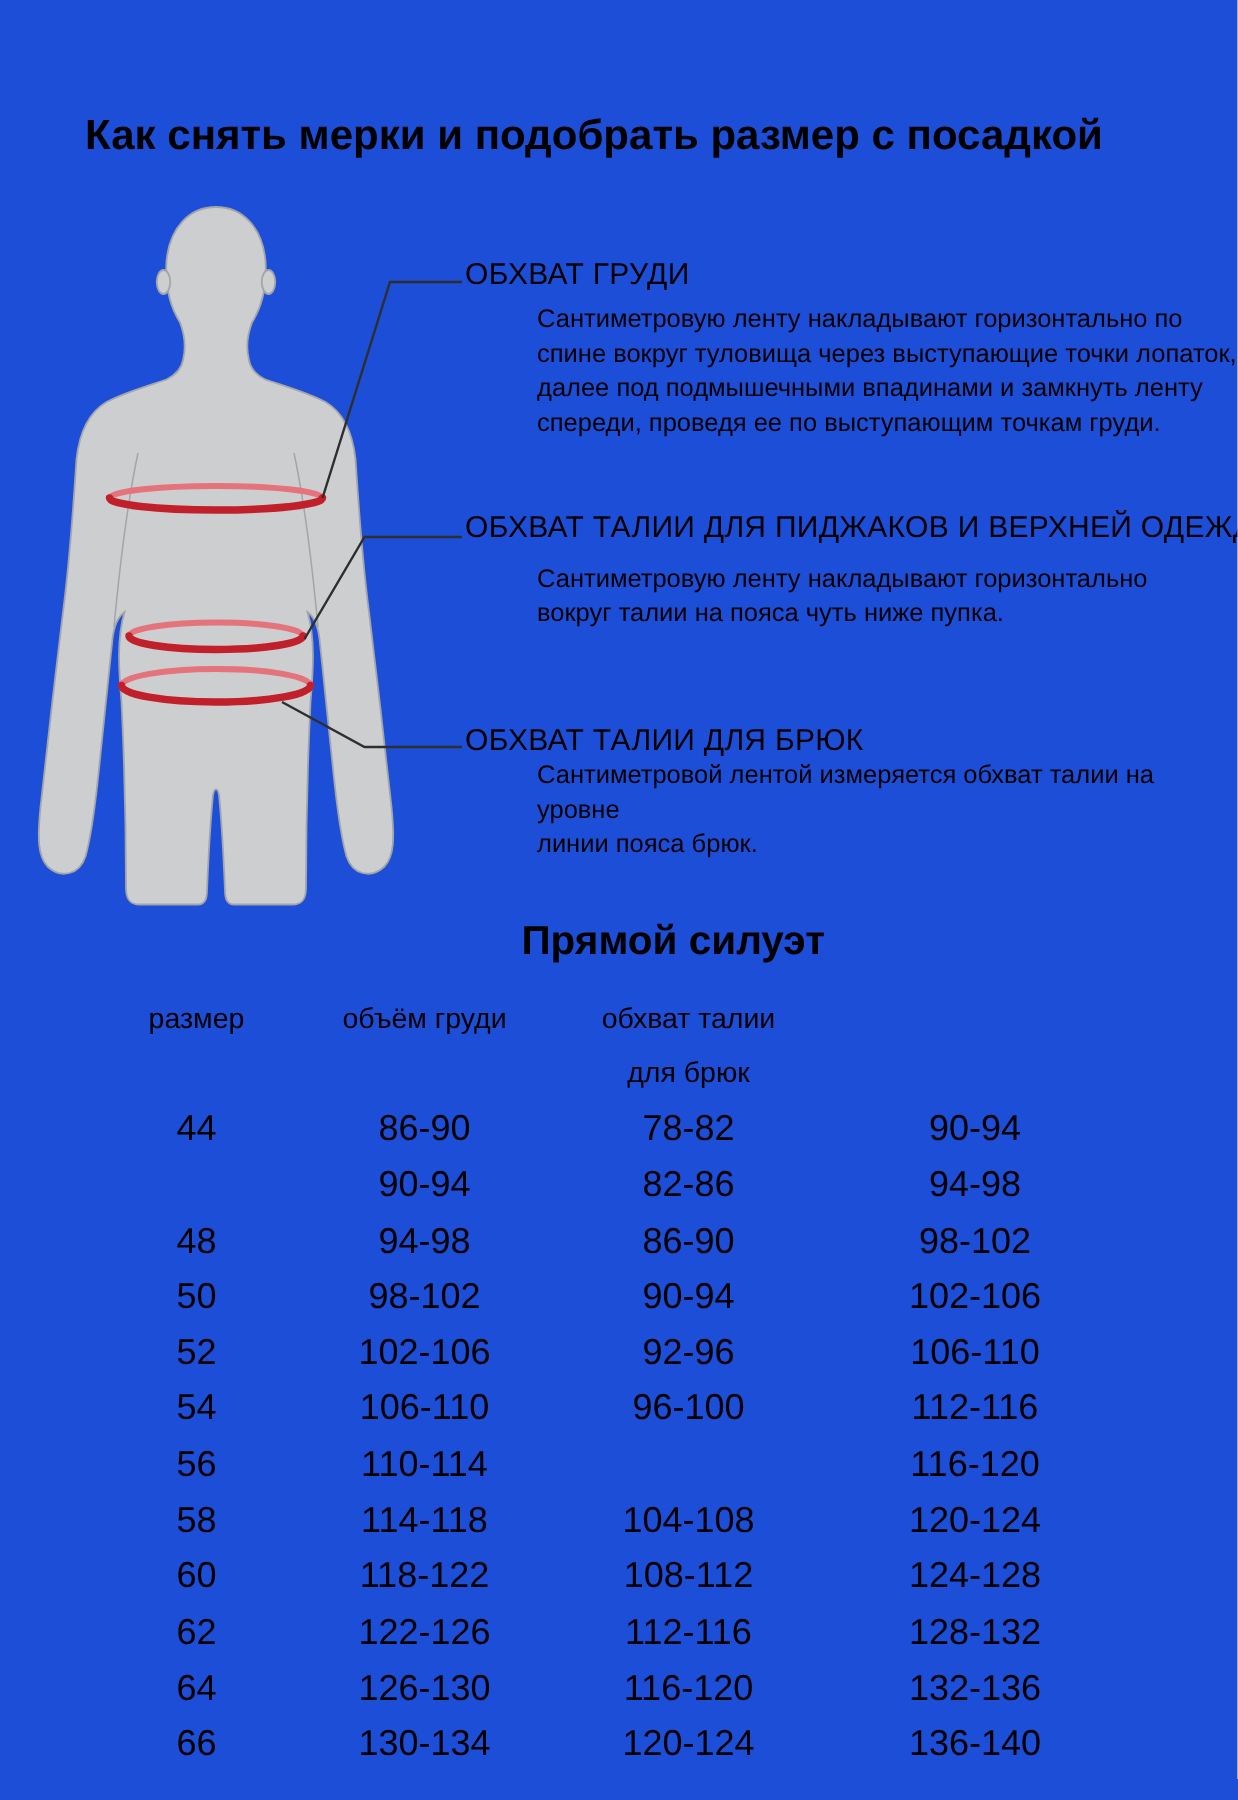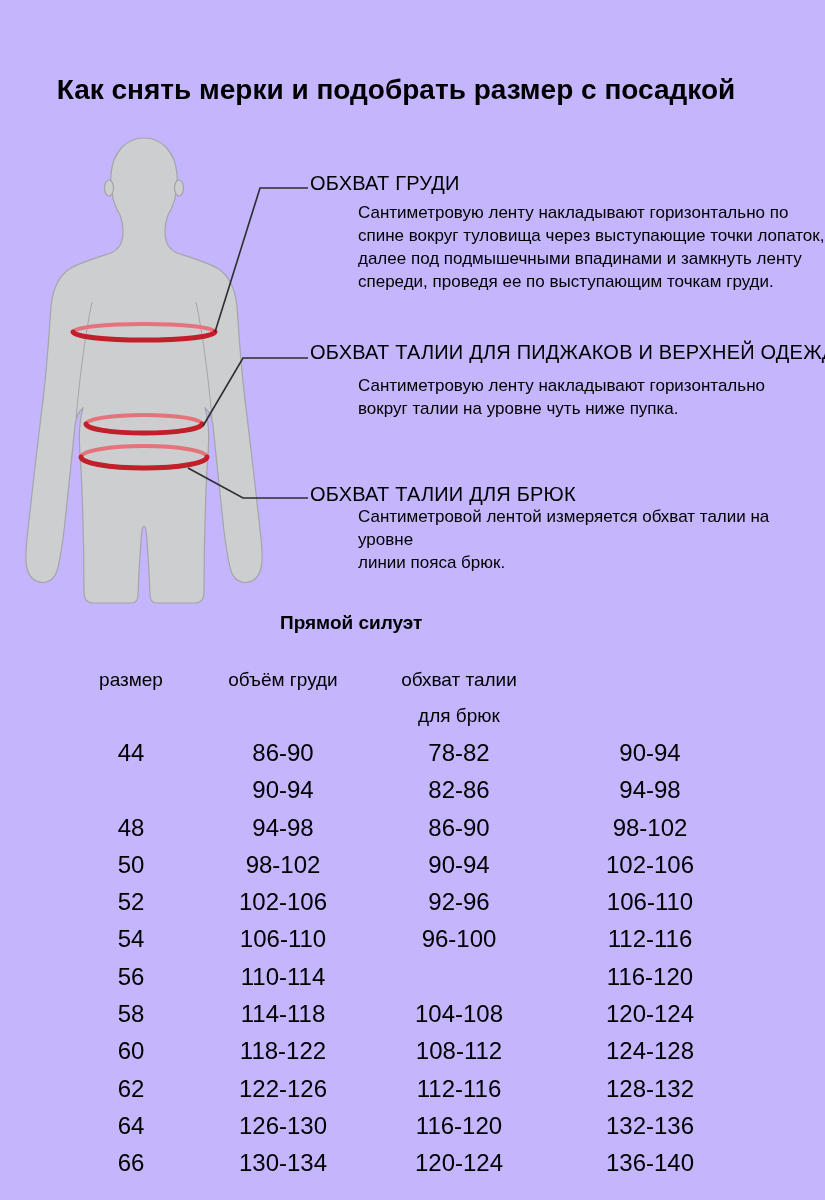--- a/index.html
+++ b/index.html
@@ -1,17 +1,17 @@
 <!DOCTYPE html>
 <html style="--silhouette: #cdced0; --outline: #a3a5a8; --tape_light: #e5737b; --tape_dark: #c1202b; --leader_line: #2e2e2e;"><head>
 <meta charset="utf-8">
 <style>
   html,body{margin:0;padding:0;background:#fff;}
   .canvas{
-    position:relative;width:825px;height:1200px;background:#c4b5fd;overflow:hidden;
+    position:relative;width:825px;height:1200px;background:#1d4ed8;overflow:hidden;
     font-family:"Liberation Sans", sans-serif;color:#000;
   }
   .page-title{
     position:absolute;left:0;top:74px;width:792px;text-align:center;
     font-size:28px;font-weight:bold;white-space:nowrap;
   }
   .figure-wrap{position:absolute;left:20px;top:130px;width:300px;height:480px;}
   .silhouette{fill:var(--silhouette);stroke:var(--outline);stroke-width:1.2;}
   .contour{fill:none;stroke:var(--outline);stroke-width:1;}
   .tape-light{fill:none;stroke:var(--tape_light);stroke-width:4;}
@@ -20,22 +20,22 @@
   .measure-heading{
     position:absolute;left:310px;font-size:20px;letter-spacing:.2px;white-space:nowrap;
   }
   .measure-body{
     position:absolute;left:318px;font-size:17px;line-height:23px;white-space:pre-line;margin-left:40px;
   }
   .h1{top:172px}.b1{top:201px}
   .h2{top:341px}.b2{top:374px}
   .h3{top:483px}.b3{top:505px}
   .table-title{
-    position:absolute;left:280px;top:612px;width:270px;text-align:left;
-    font-size:19px;font-weight:bold;white-space:nowrap;
+    position:absolute;left:280px;top:612px;width:270px;text-align:right;
+    font-size:27px;font-weight:bold;white-space:nowrap;
   }
   .thead{position:absolute;left:0;top:662px;width:825px;height:80px;}
   .hcell{position:absolute;text-align:center;font-size:19px;}
   .hl{height:36px;line-height:36px;}
   .trows{position:absolute;left:0;top:734px;width:825px;}
   .trow{position:relative;height:37.3px;}
   .tcell{position:absolute;text-align:center;font-size:24px;line-height:37.3px;}
   .c0{left:60px;width:142px}
   .c1{left:202px;width:162px}
   .c2{left:373px;width:172px}
@@ -115,21 +115,21 @@
   </div>
 
   <div class="measure-heading h1">ОБХВАТ ГРУДИ</div>
   <div class="measure-body b1">Сантиметровую ленту накладывают горизонтально по
 спине вокруг туловища через выступающие точки лопаток,
 далее под подмышечными впадинами и замкнуть ленту
 спереди, проведя ее по выступающим точкам груди.</div>
 
   <div class="measure-heading h2">ОБХВАТ ТАЛИИ ДЛЯ ПИДЖАКОВ И ВЕРХНЕЙ ОДЕЖДЫ</div>
   <div class="measure-body b2">Сантиметровую  ленту накладывают горизонтально
-вокруг талии на уровне чуть ниже пупка.</div>
+вокруг талии на пояса чуть ниже пупка.</div>
 
   <div class="measure-heading h3">ОБХВАТ ТАЛИИ ДЛЯ БРЮК</div>
   <div class="measure-body b3">Сантиметровой лентой измеряется обхват талии на уровне
 линии пояса брюк.</div>
 
   <div class="table-title">Прямой силуэт</div>
 
   <div class="thead">
     <div class="hcell c0">
       <div class="hl">размер</div>

